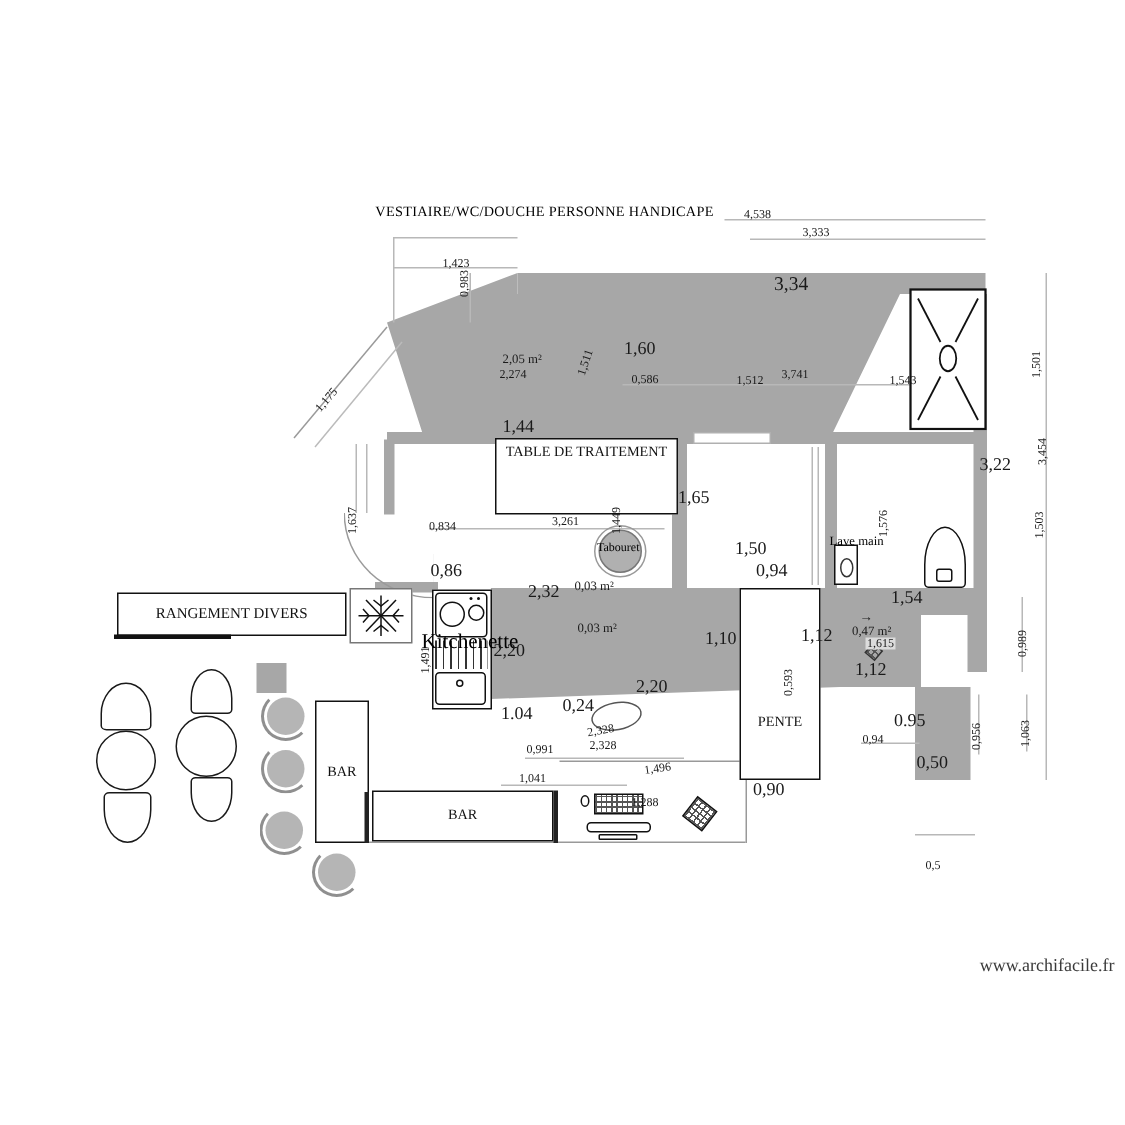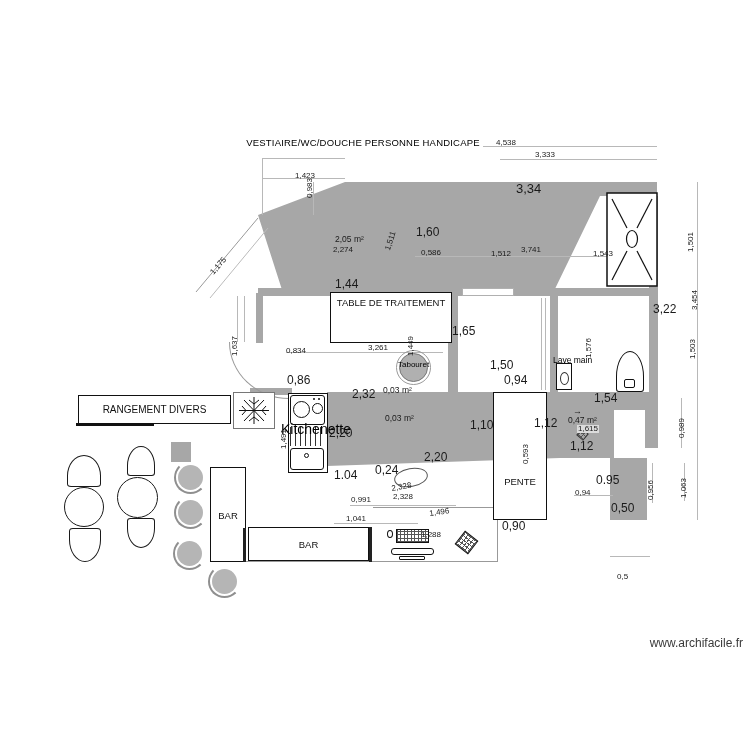--- a/index.html
+++ b/index.html
@@ -1,17 +1,17 @@
 <!DOCTYPE html>
 <html><head>
 <meta charset="utf-8">
 <style>
   html,body{margin:0;padding:0;background:#fff;}
   #plan{position:relative;width:750px;height:750px;background:#fff;overflow:hidden;
-        font-family:Liberation Sans, sans-serif;color:#111;}
+        font-family:Liberation Serif, serif;color:#111;}
   .wall{position:absolute;background:#a7a7a7;}
   .ln{position:absolute;background:#b8b8b8;}
   .ln-dark{background:#999;}
   .win{position:absolute;background:#fff;border:1px solid #b0b0b0;}
   .dim{position:absolute;line-height:1;white-space:nowrap;color:#1a1a1a;}
   .dim-s{font-size:8px;}
   .dim-l{font-size:12px;}
   .dim-a{font-size:8.5px;}
   .hl{background:#dcdcdc;padding:0 1px;}
   .box{position:absolute;background:#fff;border:1.3px solid #111;box-sizing:border-box;}

